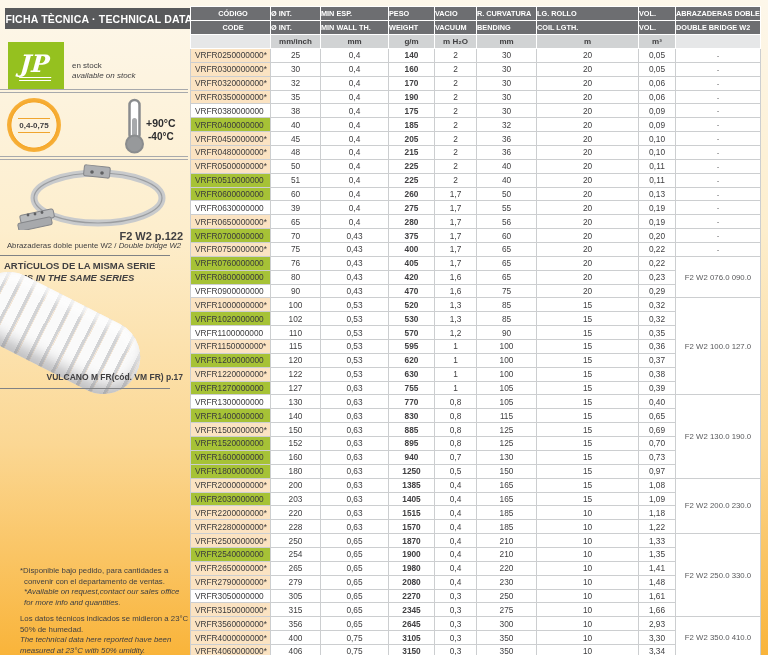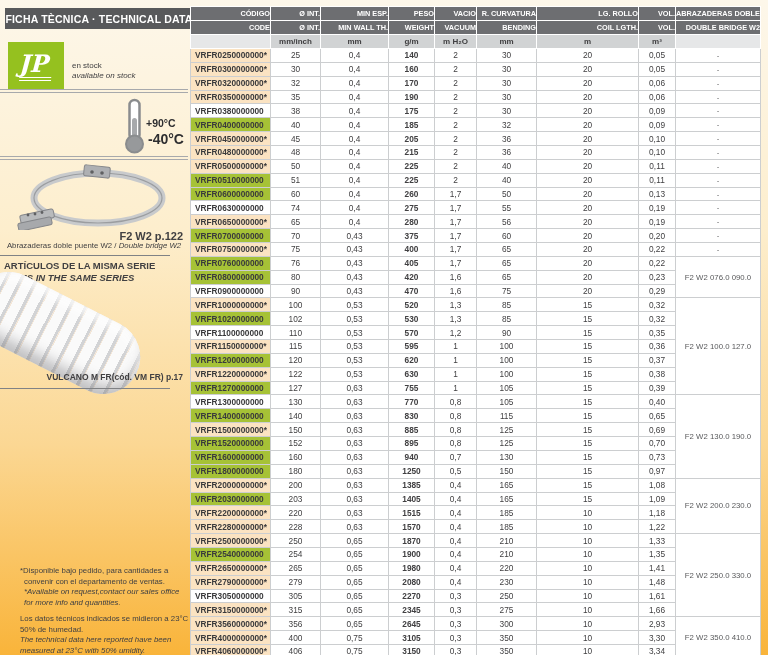--- a/index.html
+++ b/index.html
@@ -19,47 +19,47 @@
   .divider{position:absolute;left:0;width:188px;height:2px;border-top:1px solid #a7a9ac;border-bottom:1px solid #a7a9ac;}
   .d1{top:89px}.d2{top:156px}
   .divider-s{position:absolute;left:0;width:170px;border-top:1px solid #808285;}
   .d3{top:255px}.d4{top:388px}
   .badge{position:absolute;left:7px;top:98px;width:54px;height:54px;border-radius:50%;
          background:radial-gradient(circle,#fdf3dc 0 58%,#f5a82c 60%,#fbc968 100%);
          display:flex;align-items:center;justify-content:center;}
   .badge-txt{font-size:8px;font-weight:bold;color:#414042;border-top:1px solid #f0a52e;border-bottom:1px solid #f0a52e;padding:2px 1px;}
   .thermo{position:absolute;left:125px;top:98px;}
   .t-high{position:absolute;left:146px;top:117px;font-size:10.5px;font-weight:bold;color:#2e2e30;}
-  .t-low{position:absolute;left:148px;top:131px;font-size:14px;font-weight:bold;color:#2e2e30;}
+  .t-low{position:absolute;left:148px;top:131px;font-size:10px;font-weight:bold;color:#2e2e30;}
   .clamp-img{position:absolute;left:4px;top:162px;}
   .clamp-ref{position:absolute;right:5px;top:230px;font-size:11px;font-weight:bold;}
   .clamp-cap{position:absolute;left:0;top:241px;width:188px;text-align:center;font-size:7.8px;}
   .clamp-cap .it{font-style:italic;}
   .series-t1{position:absolute;left:4px;top:260px;font-size:9.5px;font-weight:bold;}
   .series-t2{position:absolute;left:4px;top:272px;font-size:9.5px;font-weight:bold;font-style:italic;}
   .hose{position:absolute;left:-34px;top:296px;width:180px;height:74px;border-radius:37px;
         background:repeating-linear-gradient(90deg,#fafafa 0 5px,#d2d3d5 5px 8px,#f2e6d8 8px 9px,#fafafa 9px 14px);
         box-shadow:inset 0 -10px 14px rgba(120,120,125,.45), inset 0 8px 10px rgba(255,255,255,.8);
         transform:rotate(27deg);}
   .vulcano-ref{position:absolute;right:5px;top:372px;font-size:8.5px;font-weight:bold;}
   .footnotes{position:absolute;left:20px;top:566px;width:182px;font-size:7.8px;line-height:10.5px;}
   .footnotes .ind{padding-left:4px;}
   .footnotes .it{font-style:italic;}
   .fn-gap{height:6px;}
   
   .table-wrap{position:absolute;left:190px;top:6px;width:570px;background:#fff;}
   table{border-collapse:collapse;table-layout:fixed;width:570px;}
   thead .h1 td,thead .h2 td{background:#6d6e71;color:#fff;font-size:7.3px;font-weight:bold;
-        height:13px;text-align:right;border:1px solid #fff;padding:0;white-space:nowrap;overflow:hidden;}
-  thead td.l{text-align:right;padding-left:5px;}
+        height:13px;text-align:left;border:1px solid #fff;padding:0;white-space:nowrap;overflow:hidden;}
+  thead td.l{text-align:center;padding-left:5px;}
   thead .hu td{background:#d1d3d4;color:#414042;font-size:8px;font-weight:bold;height:13px;
         text-align:center;border:1px solid #fff;padding:0;}
   thead .hu td.edge{background:#e6e7e8;}
   tbody td{height:12.87px;padding:0;font-size:8.3px;border:1px solid #ccced0;text-align:center;color:#414042;}
-  tbody td.code{font-weight:bold;text-align:left;padding-left:4px;white-space:nowrap;overflow:hidden;color:#3a3a3c;}
+  tbody td.code{font-weight:normal;text-align:left;padding-left:4px;white-space:nowrap;overflow:hidden;color:#3a3a3c;}
   tbody td.code.peach{background:#fbe3c2;}
   tbody td.code.green{background:#a6c236;}
   tbody td.code.white{background:#ffffff;}
   tbody td.wt{font-weight:bold;}
   tbody td.clamp{font-size:7.8px;color:#58595b;}
 </style>
 </head>
 <body>
 
 <div class="page">
@@ -70,20 +70,23 @@
     <div class="jp-logo">
       <span class="jp-text">JP</span>
     </div>
     <div class="stock">
       <div>en stock</div>
       <div class="it">available on stock</div>
     </div>
 
     <div class="divider d1"></div>
 
+    <div class="badge">
+      <span class="badge-txt">0,4-0,75</span>
+    </div>
     <svg class="thermo" width="20" height="56" viewBox="0 0 20 56">
       <rect x="4.5" y="2" width="10" height="40" rx="5" fill="#fff" stroke="#8a8c8e" stroke-width="2.5"></rect>
       <rect x="7" y="20" width="5" height="22" rx="2.5" fill="#a7a9ac"></rect>
       <circle cx="9.5" cy="46" r="8.5" fill="#97999b" stroke="#8a8c8e" stroke-width="2"></circle>
     </svg>
     <div class="t-high">+90°C</div>
     <div class="t-low">-40°C</div>
 
     <div class="divider d2"></div>
 
@@ -290,21 +293,21 @@
             <td class="val">0,4</td>
             <td class="val wt">260</td>
             <td class="val">1,7</td>
             <td class="val">50</td>
             <td class="val">20</td>
             <td class="val">0,13</td>
             <td class="clamp">-</td>
           </tr>
           <tr>
             <td class="code white">VRFR0630000000</td>
-            <td class="val">74</td>
+            <td class="val">39</td>
             <td class="val">0,4</td>
             <td class="val wt">275</td>
             <td class="val">1,7</td>
             <td class="val">55</td>
             <td class="val">20</td>
             <td class="val">0,19</td>
             <td class="clamp">-</td>
           </tr>
           <tr>
             <td class="code peach">VRFR0650000000*</td>

